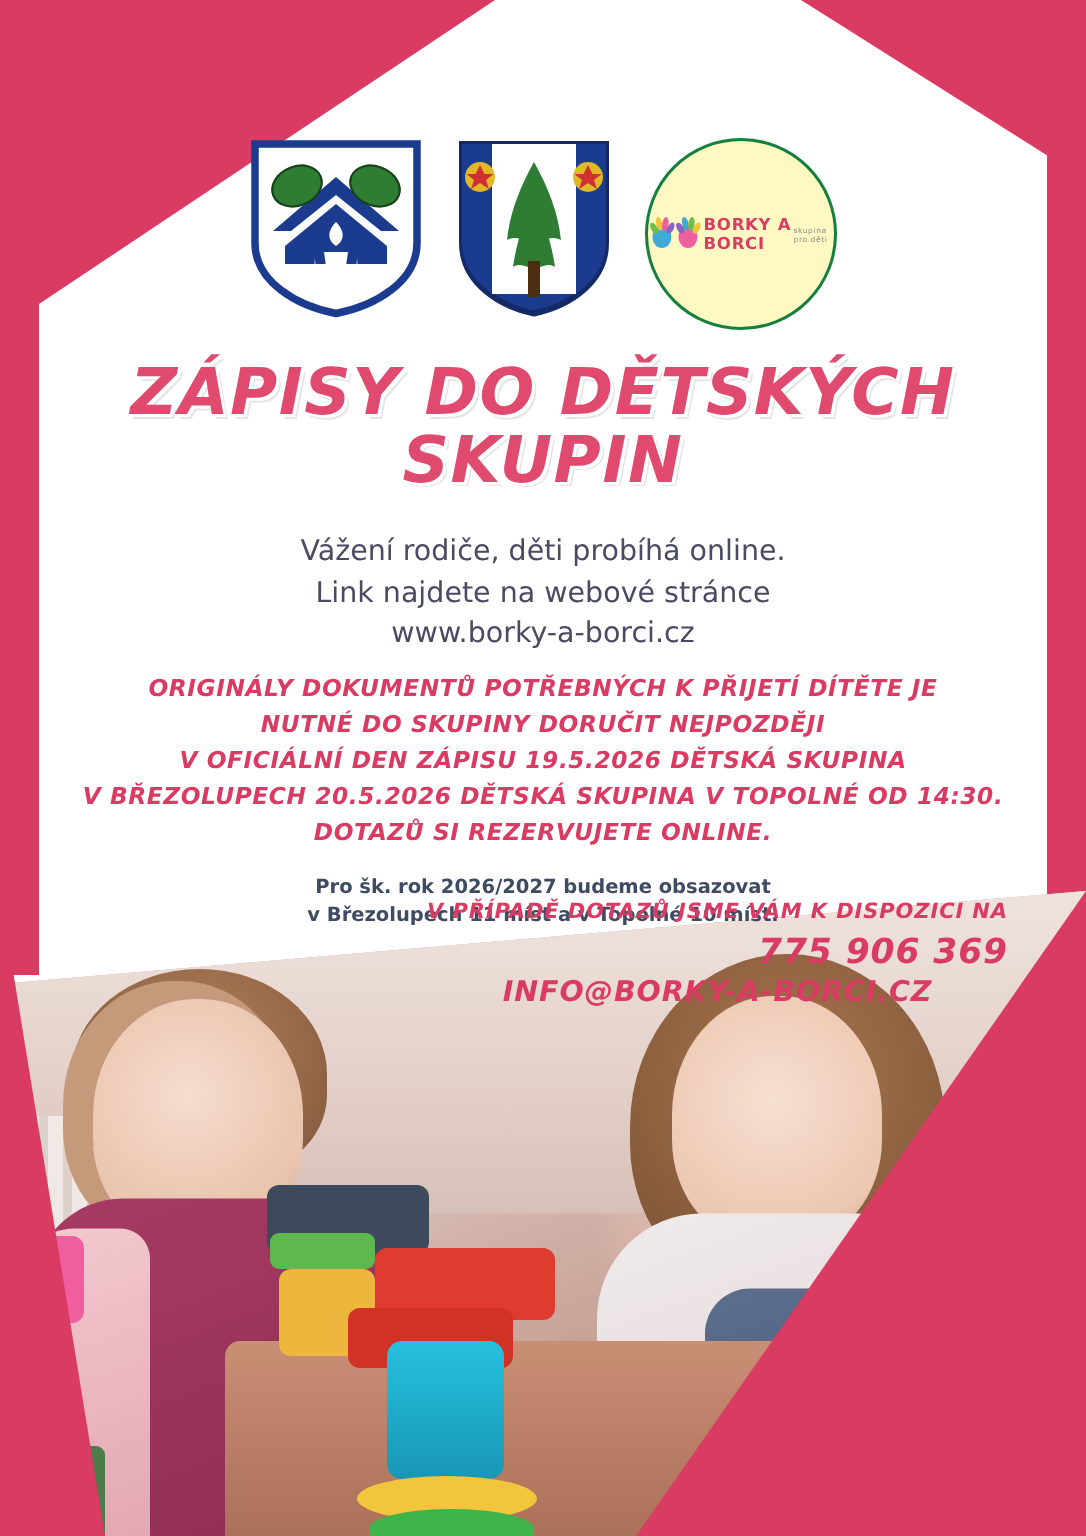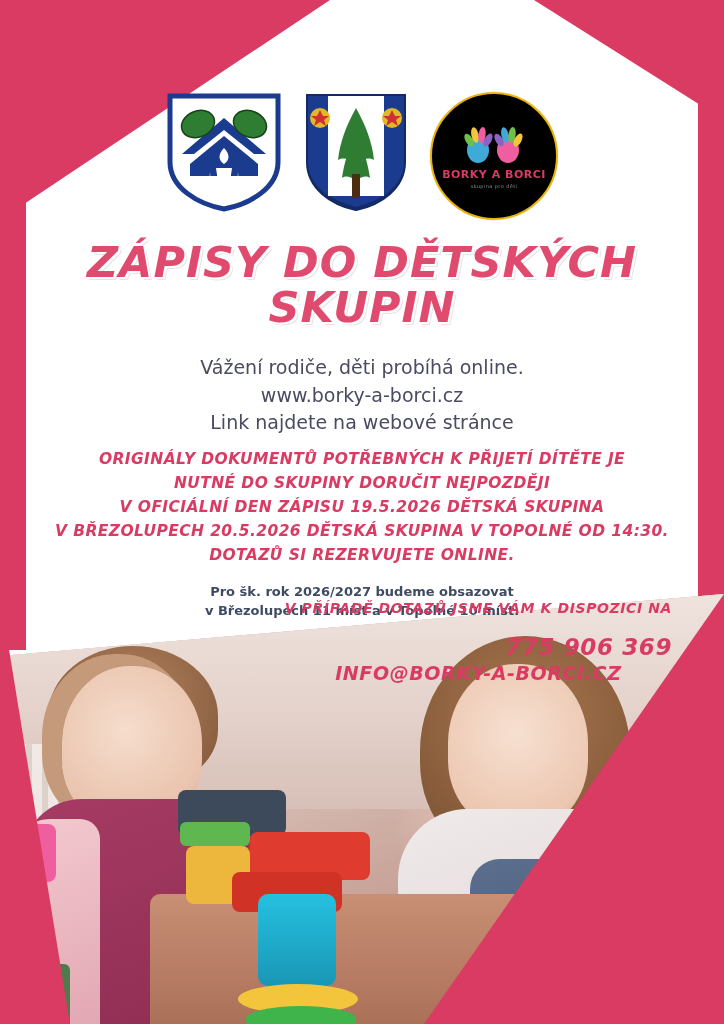--- a/index.html
+++ b/index.html
@@ -193,24 +193,24 @@
     display: flex;
     justify-content: center;
     align-items: flex-start;
     gap: 22px;
     z-index: 5;
   }
   .crest-svg { display: block; }
   .logo-circle {
     width: 124px; height: 124px;
     border-radius: 50%;
-    background: #000000;
-    border: 2px solid #eab308;
+    background: #fef9c3;
+    border: 2px solid #15803d;
     display: flex;
-    flex-direction: column;
+    flex-direction: row;
     align-items: center;
     justify-content: center;
     box-shadow: 0 0 0 1px rgba(0,0,0,.03);
   }
   .logo-hands { margin-bottom: 2px; }
   .logo-name {
     font-family: "DejaVu Sans", sans-serif;
     font-weight: bold;
     font-size: 11px;
     letter-spacing: .5px;
@@ -276,21 +276,21 @@
     top: 600px;
     text-align: right;
     z-index: 7;
     font-family: "DejaVu Sans", sans-serif;
     font-weight: bold;
     font-style: italic;
     color: #d93b63;
     letter-spacing: .6px;
   }
   .contact-line { font-size: 14px; }
-  .contact-phone { font-size: 23px; margin-top: 18px; }
+  .contact-phone { font-size: 23px; margin-top: 6px; }
   .contact-mail { font-size: 19px; margin-top: 2px; text-align: center; }
 </style>
 </head>
 <body>
 
 <div class="poster">
 
   <div class="shape top-left-wedge"></div>
   <div class="shape top-right-wedge"></div>
   <div class="shape left-strip"></div>
@@ -384,22 +384,22 @@
       <div class="logo-tag">skupina pro děti</div>
     </div>
 
   </div>
 
   <div class="content">
     <h1 class="headline">ZÁPISY DO DĚTSKÝCH SKUPIN</h1>
 
     <div class="intro">
       <div>Vážení rodiče, děti probíhá online.</div>
+      <div>Link najdete na webové stránce</div>
       <div>www.borky-a-borci.cz</div>
-      <div>Link najdete na webové stránce</div>
     </div>
 
     <div class="bold-block">
       <div>ORIGINÁLY DOKUMENTŮ POTŘEBNÝCH K PŘIJETÍ DÍTĚTE JE</div>
       <div>NUTNÉ DO SKUPINY DORUČIT NEJPOZDĚJI</div>
       <div>V OFICIÁLNÍ DEN ZÁPISU 19.5.2026 DĚTSKÁ SKUPINA</div>
       <div>V BŘEZOLUPECH 20.5.2026 DĚTSKÁ SKUPINA V TOPOLNÉ OD 14:30.</div>
       <div>DOTAZŮ SI REZERVUJETE ONLINE.</div>
     </div>
 

